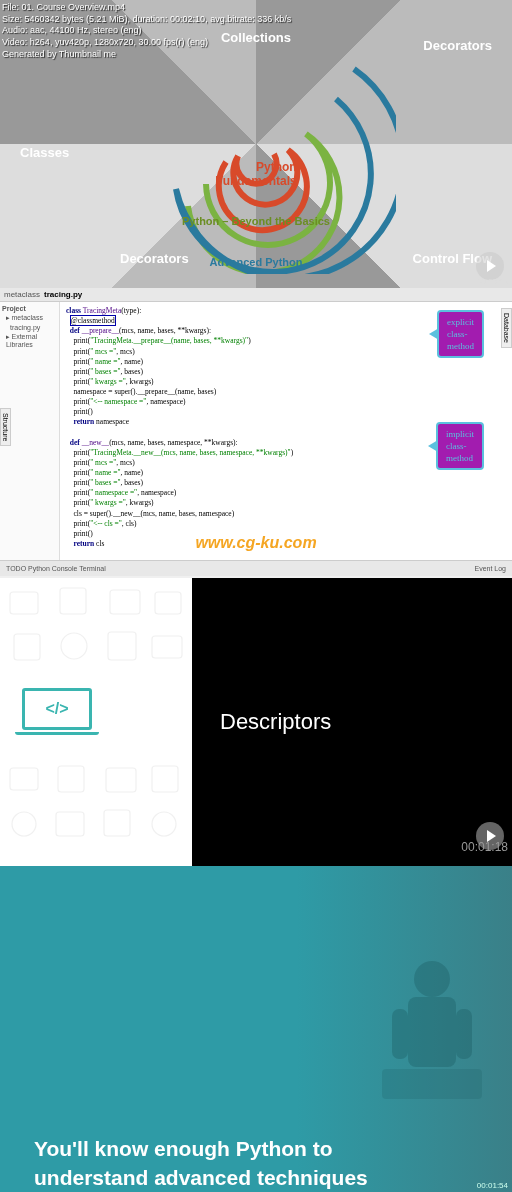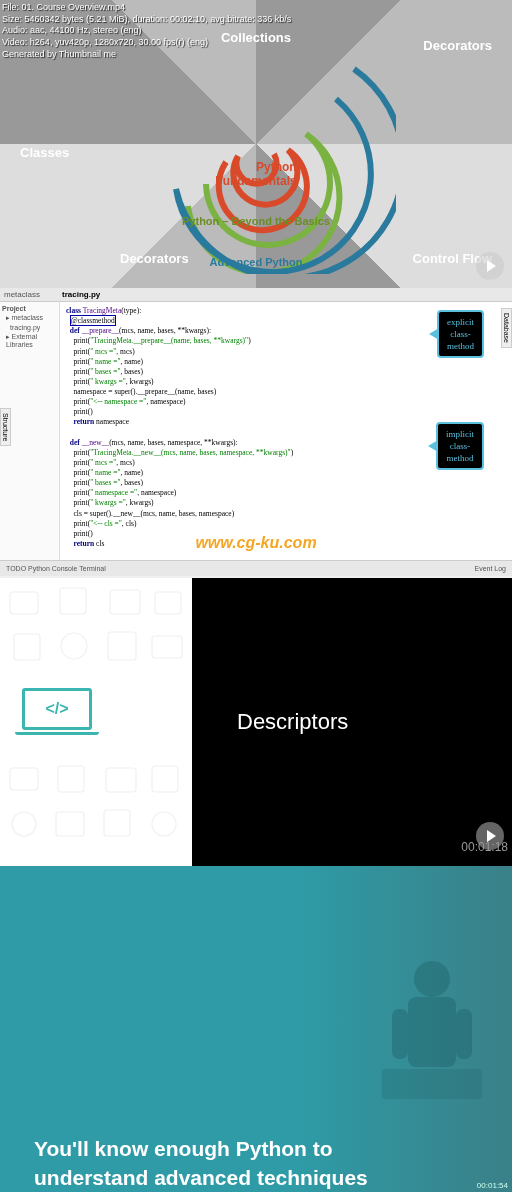--- a/index.html
+++ b/index.html
@@ -15,46 +15,46 @@
 .lbl.bl{bottom:22px;left:120px}
 .ring-lbl{position:absolute;left:50%;transform:translateX(-50%);font-size:11px;font-weight:bold;text-align:right}
 .rl-red{top:160px;color:#d84a2a;font-size:12px}
 .rl-green{top:215px;color:#6b8e23}
 .rl-blue{bottom:20px;color:#2a7a9e}
 .playbtn{position:absolute;right:8px;bottom:8px;width:28px;height:28px;border-radius:50%;background:rgba(200,200,200,0.5);display:flex;align-items:center;justify-content:center}
 .playbtn::after{content:"";border-left:9px solid #fff;border-top:6px solid transparent;border-bottom:6px solid transparent;margin-left:2px}
 .ts{position:absolute;right:4px;bottom:2px;font-size:8px;color:#ddd}
 
 .panel2{width:512px;height:290px;background:#f0f0f0;position:relative;font-size:7px}
-.idebar{height:14px;background:#e8e8e8;border-bottom:1px solid #ccc;display:flex;align-items:center;padding:0 4px;gap:22px}
+.idebar{height:14px;background:#e8e8e8;border-bottom:1px solid #ccc;display:flex;align-items:center;padding:0 4px;gap:4px}
 .idetab{font-size:8px;color:#555}
 .idetab.active{color:#000;font-weight:bold}
 .idemain{display:flex;height:258px}
 .side{width:60px;background:#fafafa;border-right:1px solid #ddd;padding:2px;font-size:7px;color:#555}
 .side div{padding:1px 0}
 .editor{flex:1;background:#fff;padding:4px 6px;font-family:Liberation Serif, serif;font-size:7.5px;line-height:1.35;position:relative;overflow:hidden}
 .kw{color:#000080;font-weight:bold}
 .fn{color:#4b0082}
 .st{color:#008000}
-.callout{position:absolute;background:#000000;border:2px solid #5bc0de;border-radius:4px;padding:4px 8px;font-size:9px;color:#5bc0de;text-align:center}
+.callout{position:absolute;background:#a21caf;border:2px solid #5bc0de;border-radius:4px;padding:4px 8px;font-size:9px;color:#5bc0de;text-align:left}
 .callout::before{content:"";position:absolute;left:-10px;top:50%;transform:translateY(-50%);border-right:10px solid #5bc0de;border-top:6px solid transparent;border-bottom:6px solid transparent}
 .c1{top:8px;right:28px}
 .c2{top:120px;right:28px}
 .vtab{position:absolute;right:0;top:20px;background:#eee;font-size:7px;writing-mode:vertical-rl;padding:4px 1px;border:1px solid #ccc}
 .ltab{position:absolute;left:0;top:120px;background:#eee;font-size:7px;writing-mode:vertical-rl;padding:4px 1px;border:1px solid #ccc}
 .wm{position:absolute;bottom:26px;left:50%;transform:translateX(-50%);color:#f5a623;font-size:16px;font-weight:bold;font-style:italic}
 .idebot{height:16px;background:#e8e8e8;border-top:1px solid #ccc;display:flex;align-items:center;justify-content:space-between;padding:0 6px;font-size:7px;color:#555}
 
 .panel3{width:512px;height:288px;display:flex;position:relative}
 .p3left{width:192px;background:#fff;position:relative;overflow:hidden}
 .iconbg{position:absolute;inset:0;opacity:0.12}
 .laptop{position:absolute;left:22px;top:110px;width:70px;height:50px}
 .laptop-screen{width:70px;height:42px;border:3px solid #3ab5b0;border-radius:3px;display:flex;align-items:center;justify-content:center;color:#3ab5b0;font-size:16px;font-weight:bold}
 .laptop-base{width:84px;height:3px;background:#3ab5b0;margin-left:-7px;margin-top:2px;border-radius:0 0 4px 4px}
-.p3right{flex:1;background:#000;display:flex;align-items:center;padding-left:45px}
+.p3right{flex:1;background:#000;display:flex;align-items:center;padding-left:28px}
 .p3title{color:#fff;font-size:22px;font-weight:300}
 .ts3{position:absolute;right:4px;bottom:12px;font-size:12px;color:#999}
 
 .panel4{width:512px;height:326px;background:linear-gradient(to right,#2e9ba6 0%,#2e9ba6 58%,#3a8088 100%);position:relative;display:flex;align-items:flex-end}
 .p4text{color:#fff;font-size:21px;font-weight:bold;padding-left:34px;max-width:380px;line-height:1.35}
 .person{position:absolute;right:20px;top:50%;transform:translateY(-50%);width:120px;height:160px;opacity:0.35}
 .ts4{position:absolute;right:4px;bottom:2px;font-size:8px;color:#cfe}
 </style>
 </head>
 <body>

